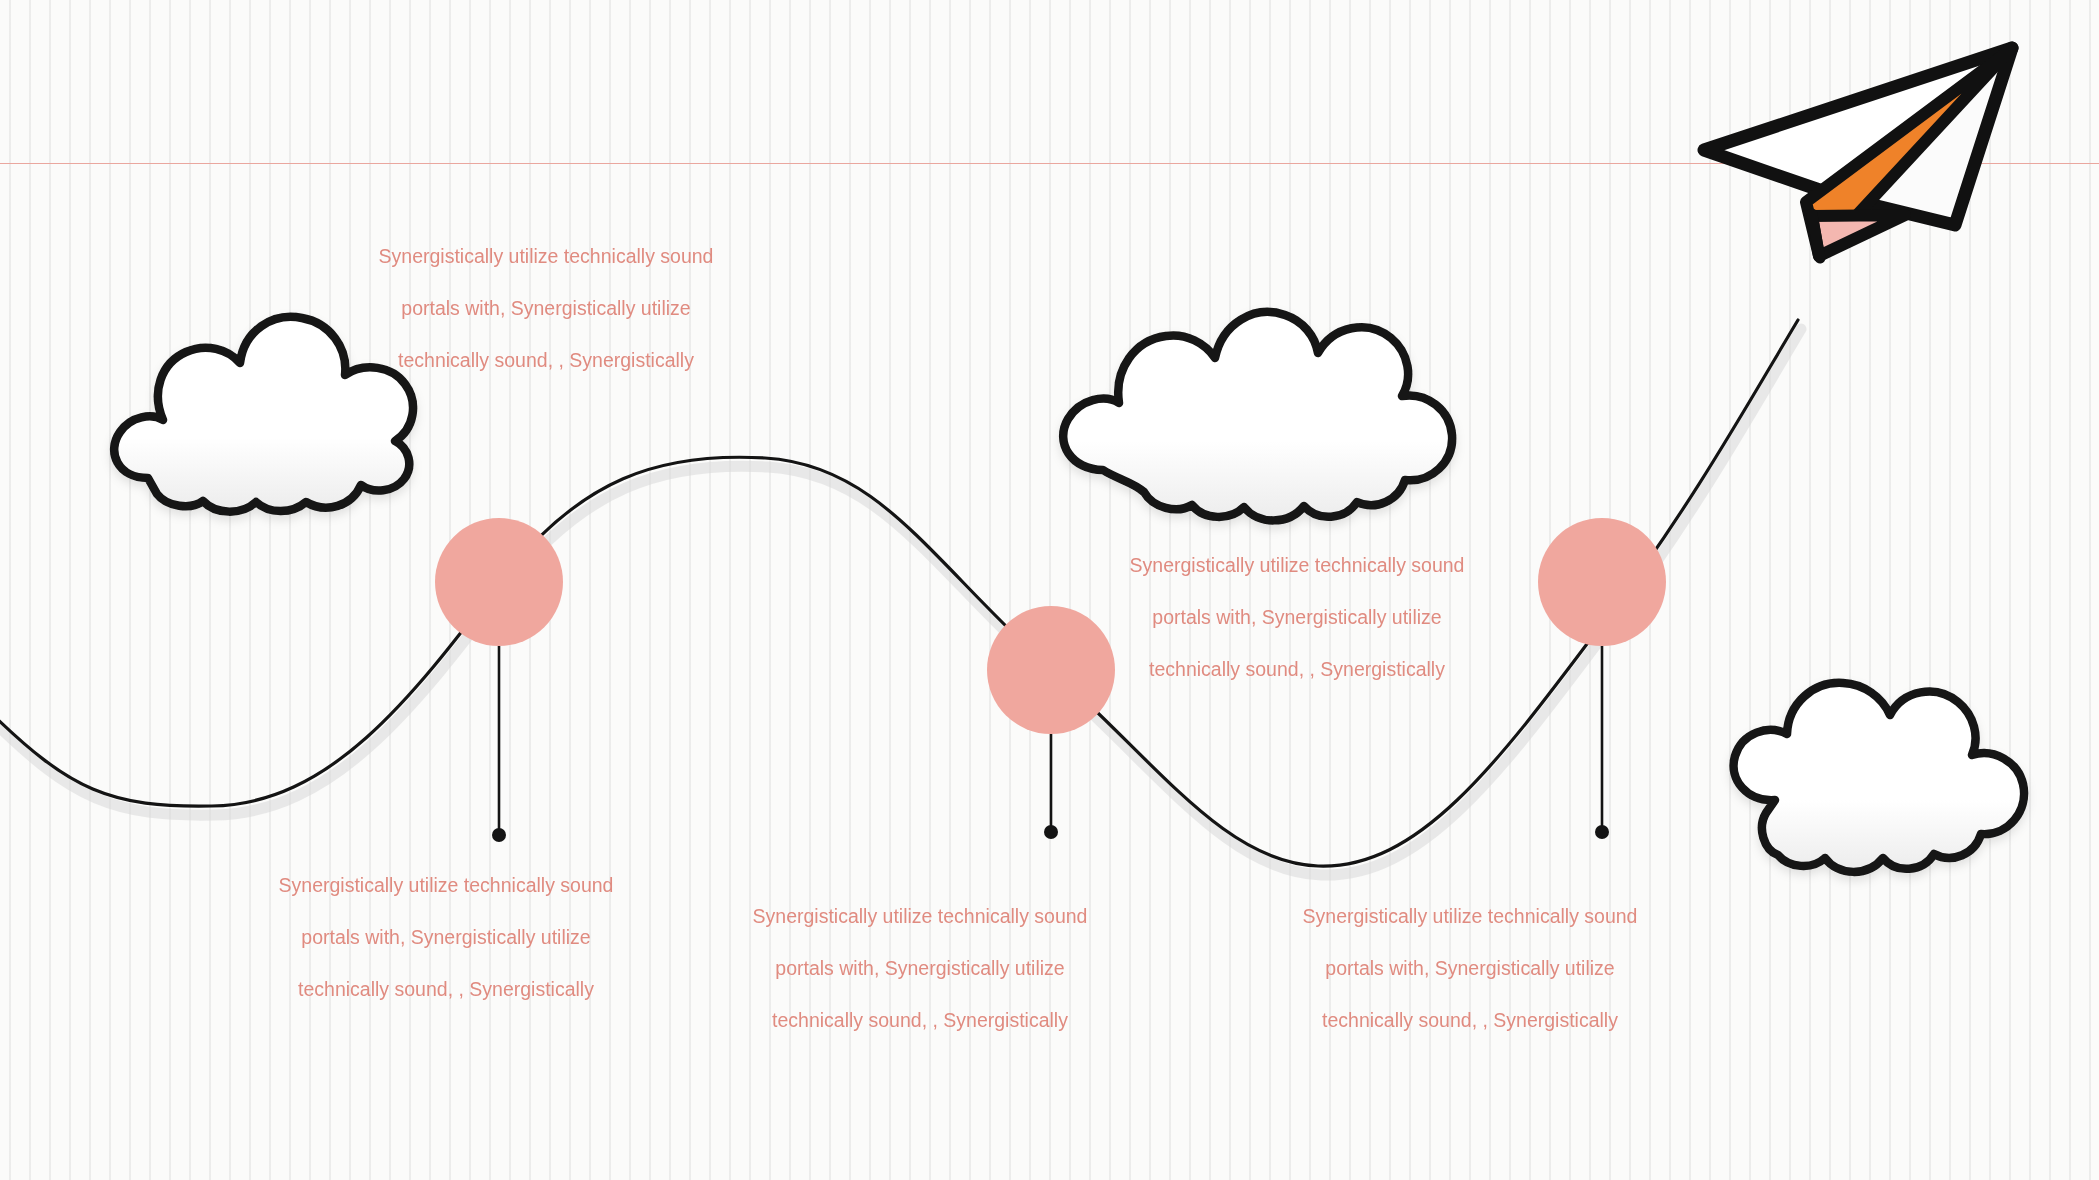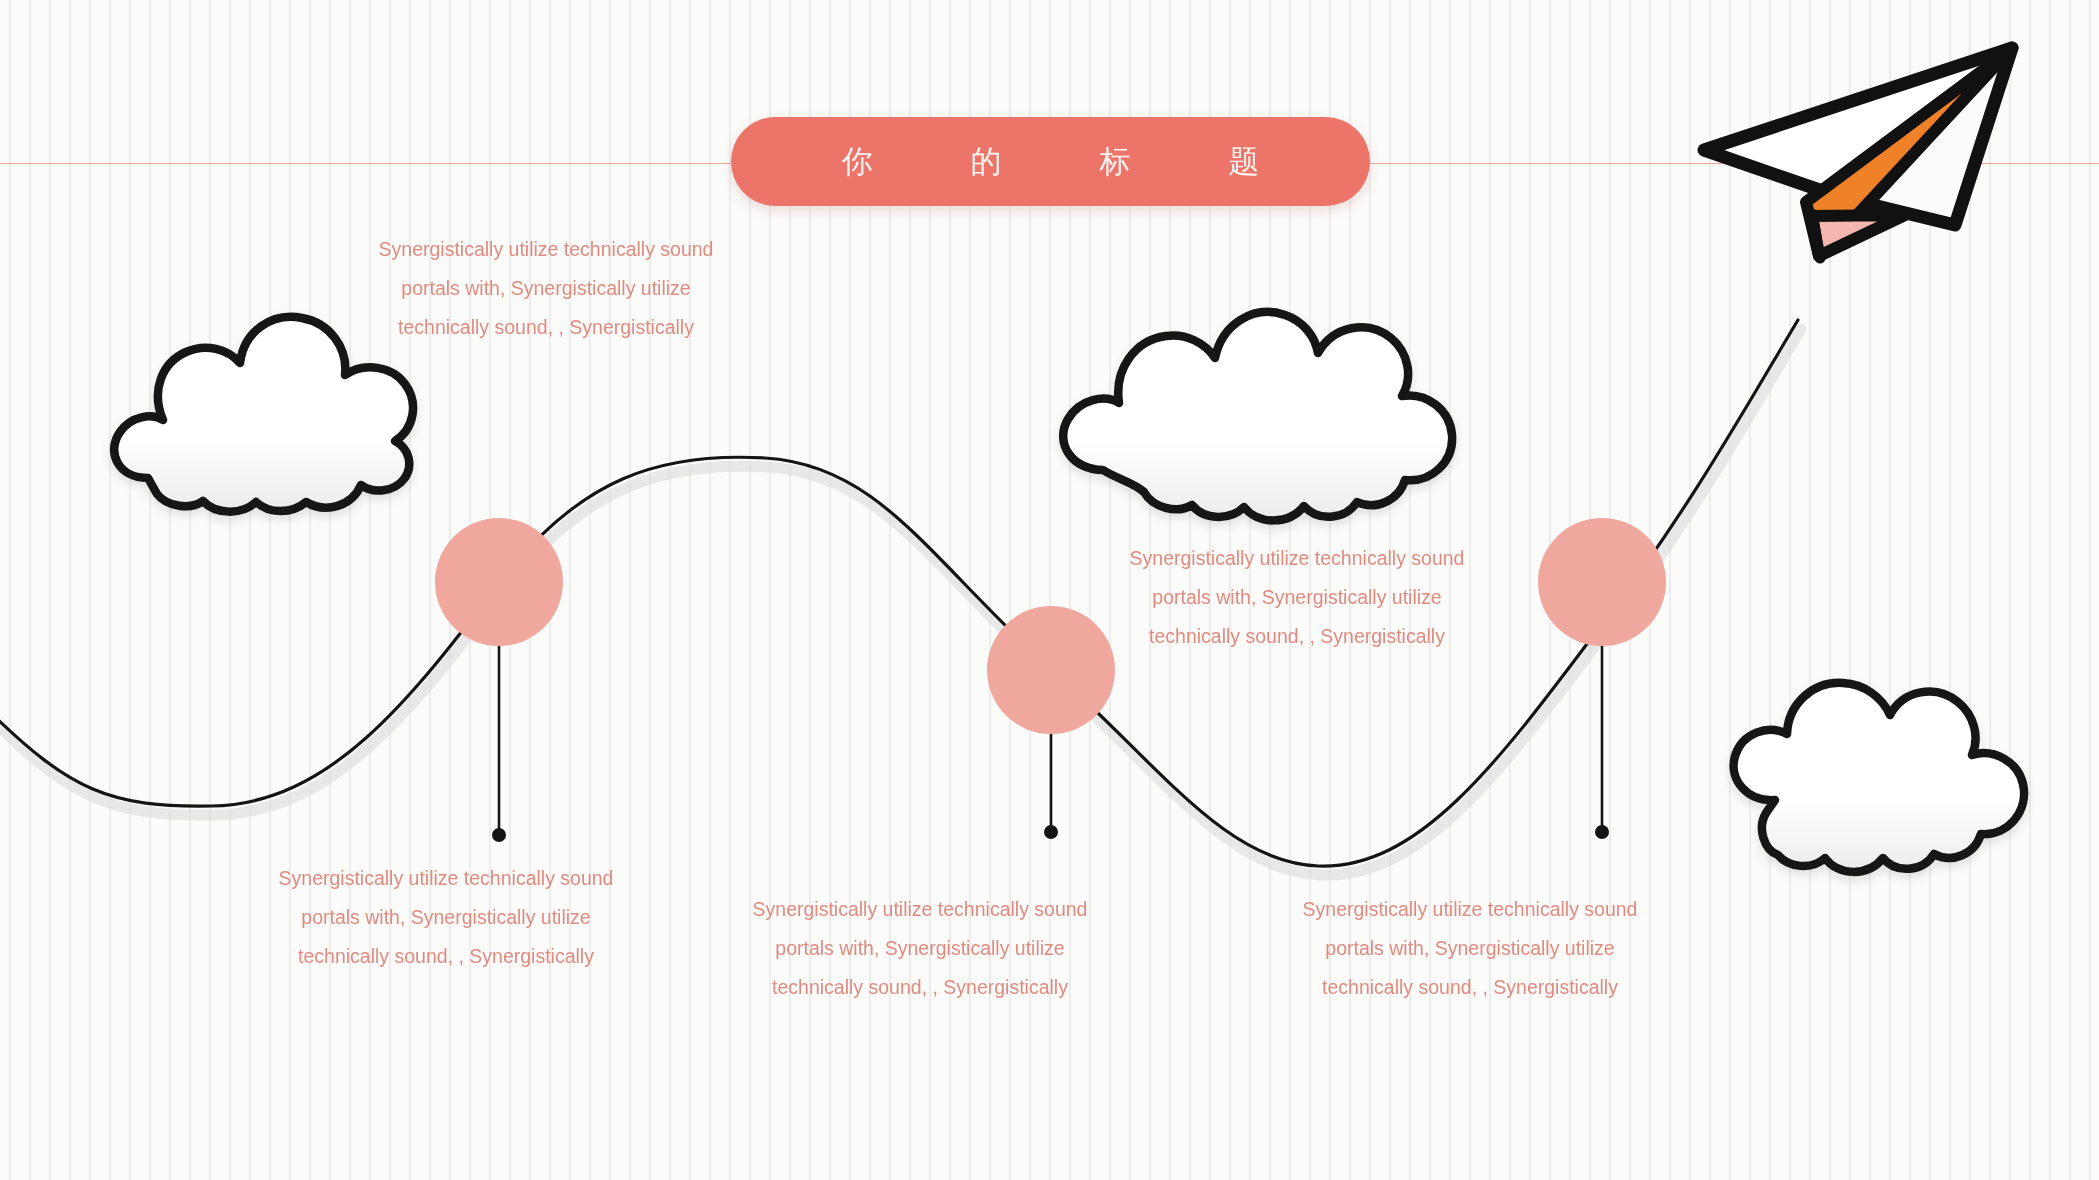--- a/index.html
+++ b/index.html
@@ -76,21 +76,21 @@
     height: 1180px;
     z-index: 3;
     pointer-events: none;
   }
 
   
   .tb {
     position: absolute;
     color: #e08b80;
     font-size: 19.5px;
-    line-height: 39px;
+    line-height: 52px;
     text-align: center;
     z-index: 5;
     font-family: "Liberation Sans", sans-serif;
   }
   .tb-top-left   { left: 376px; top: 230px;  width: 340px; }
   .tb-mid-right  { left: 1127px; top: 539px; width: 340px; }
   .tb-bot-1      { left: 276px; top: 859px;  width: 340px; }
   .tb-bot-2      { left: 750px; top: 890px;  width: 340px; }
   .tb-bot-3      { left: 1300px; top: 890px; width: 340px; }
 </style>
@@ -208,23 +208,20 @@
       <path d="M 2012,48 L 1955,225 L 1836,196 Z" fill="#fbfbfb" stroke="#111111" stroke-width="13" stroke-linejoin="round" stroke-linecap="round"></path>
 
       <path d="M 2010,50 L 1806,202 L 1819,256 Z" fill="#ef8229" stroke="#111111" stroke-width="12" stroke-linejoin="round" stroke-linecap="round"></path>
 
       <path d="M 1819,256 L 1812,216 L 1905,215 Z" fill="#f4b7b0" stroke="#111111" stroke-width="12" stroke-linejoin="round" stroke-linecap="round"></path>
 
       <path d="M 1812,214 L 1820,258" fill="none" stroke="#111111" stroke-width="11" stroke-linecap="round"></path>
     </g>
   </svg>
 
-  <div class="title-pill">
-    <span class="title-text">你 的 标 题</span>
-  </div>
 
   <div class="tb tb-top-left">Synergistically utilize technically sound portals with, Synergistically utilize technically sound, , Synergistically</div>
   <div class="tb tb-mid-right">Synergistically utilize technically sound portals with, Synergistically utilize technically sound, , Synergistically</div>
   <div class="tb tb-bot-1">Synergistically utilize technically sound portals with, Synergistically utilize technically sound, , Synergistically</div>
   <div class="tb tb-bot-2">Synergistically utilize technically sound portals with, Synergistically utilize technically sound, , Synergistically</div>
   <div class="tb tb-bot-3">Synergistically utilize technically sound portals with, Synergistically utilize technically sound, , Synergistically</div>
 
 </div>
 
 </body></html>

